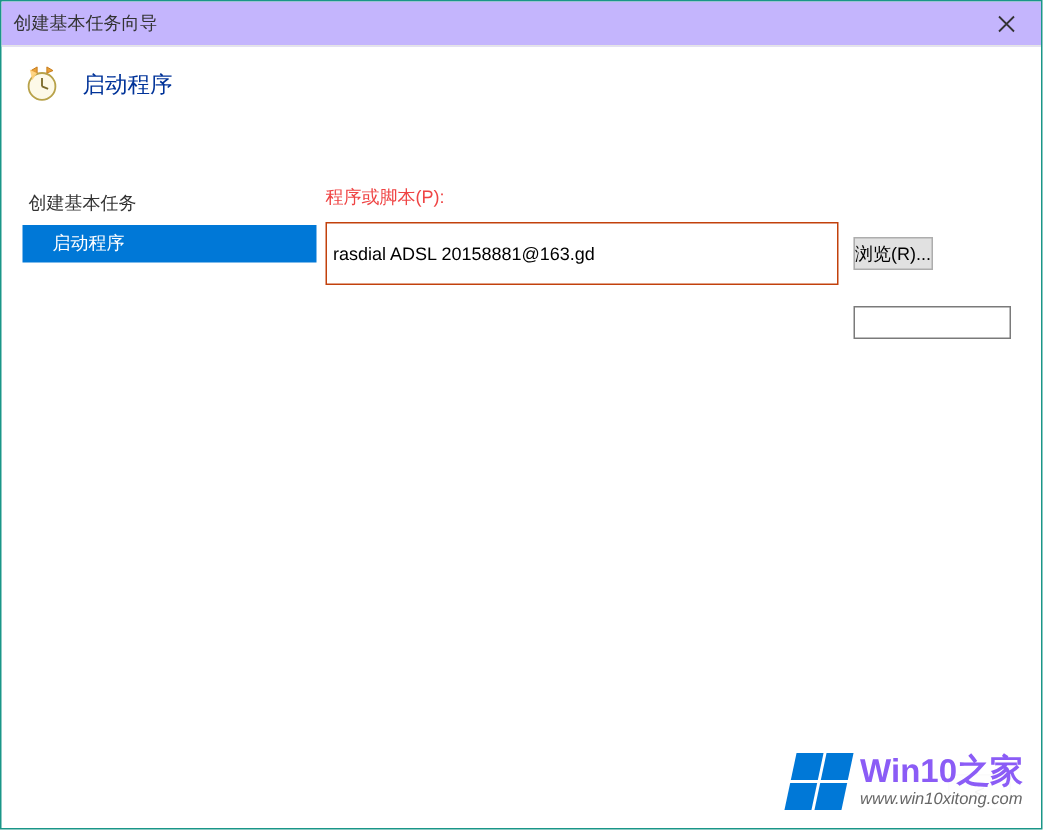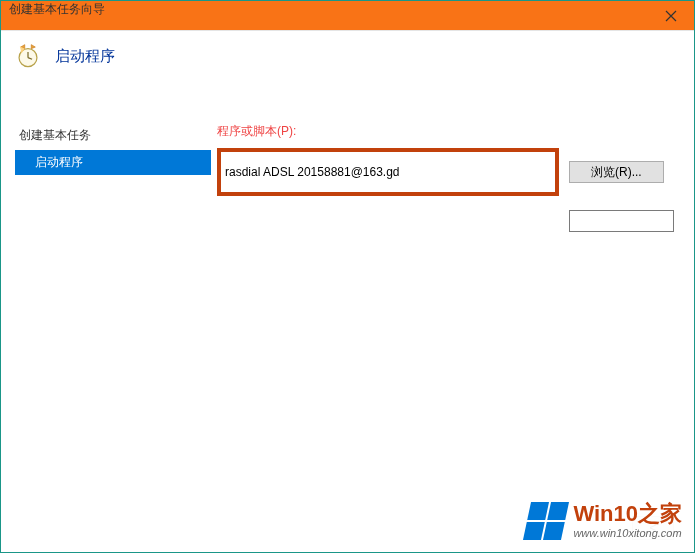--- a/index.html
+++ b/index.html
@@ -9,24 +9,24 @@
       background: #fff;
       width: 695px;
       height: 553px;
       overflow: hidden;
       position: relative;
       border: 1px solid #1a9688;
     }
     .titlebar {
       height: 30px;
       display: flex;
-      align-items: flex-start;
+      align-items: center;
       padding: 0 0 0 8px;
       border-bottom: 1px solid #e5e5e5;
-      background: #f97316;
+      background: #c4b5fd;
     }
     .titlebar-title { flex: 1; color: #333; font-size: 12px; }
     .titlebar-close {
       width: 46px;
       height: 30px;
       display: flex;
       align-items: center;
       justify-content: center;
       cursor: pointer;
       color: #333;
@@ -81,38 +81,38 @@
     }
     .form-label {
       color: #ef4444;
       font-size: 12px;
     }
     .label-block { width: 100%; }
     .label-col { width: 140px; }
     .input-long {
       width: 342px;
       height: 22px;
-      border: 4px solid #c2410c;
+      border: 1px solid #c2410c;
       padding: 20px 4px;
       font-family: inherit;
       font-size: 12px;
     }
     .input-short {
       width: 105px;
       height: 22px;
       border: 1px solid #7a7a7a;
       padding: 2px 4px;
       font-family: inherit;
       font-size: 12px;
       margin-left: auto;
     }
     .browse-btn {
       margin-left: 10px;
       height: 22px;
-      padding: 0 21px;
+      padding: 0 0;
       background: #e1e1e1;
       border: 1px solid #adadad;
       font-family: inherit;
       font-size: 12px;
       cursor: pointer;
     }
     .form-row.inline { align-items: center; }
     .footer {
       position: absolute;
       bottom: 12px;
@@ -144,21 +144,21 @@
       grid-template-columns: 1fr 1fr;
       grid-template-rows: 1fr 1fr;
       gap: 2px;
       width: 38px;
       height: 38px;
       transform: skewX(-12deg);
       margin-right: 8px;
     }
     .watermark-logo div { background: #0078d7; }
     .watermark-text { display: flex; flex-direction: column; }
-    .watermark-title { font-size: 22px; font-weight: 600; color: #c2410c; line-height: 1; }
+    .watermark-title { font-size: 22px; font-weight: 600; color: #8b5cf6; line-height: 1; }
     .watermark-url { font-size: 11px; color: #666; margin-top: 2px; font-style: italic; }
   </style>
 </head>
 <body>
 
 <div class="titlebar">
   <span class="titlebar-title">创建基本任务向导</span>
   <div class="titlebar-close">
     <svg width="12" height="12" viewBox="0 0 12 12">
         <path d="M1 1 L11 11 M11 1 L1 11" stroke="#333" stroke-width="1.2" fill="none"></path>

